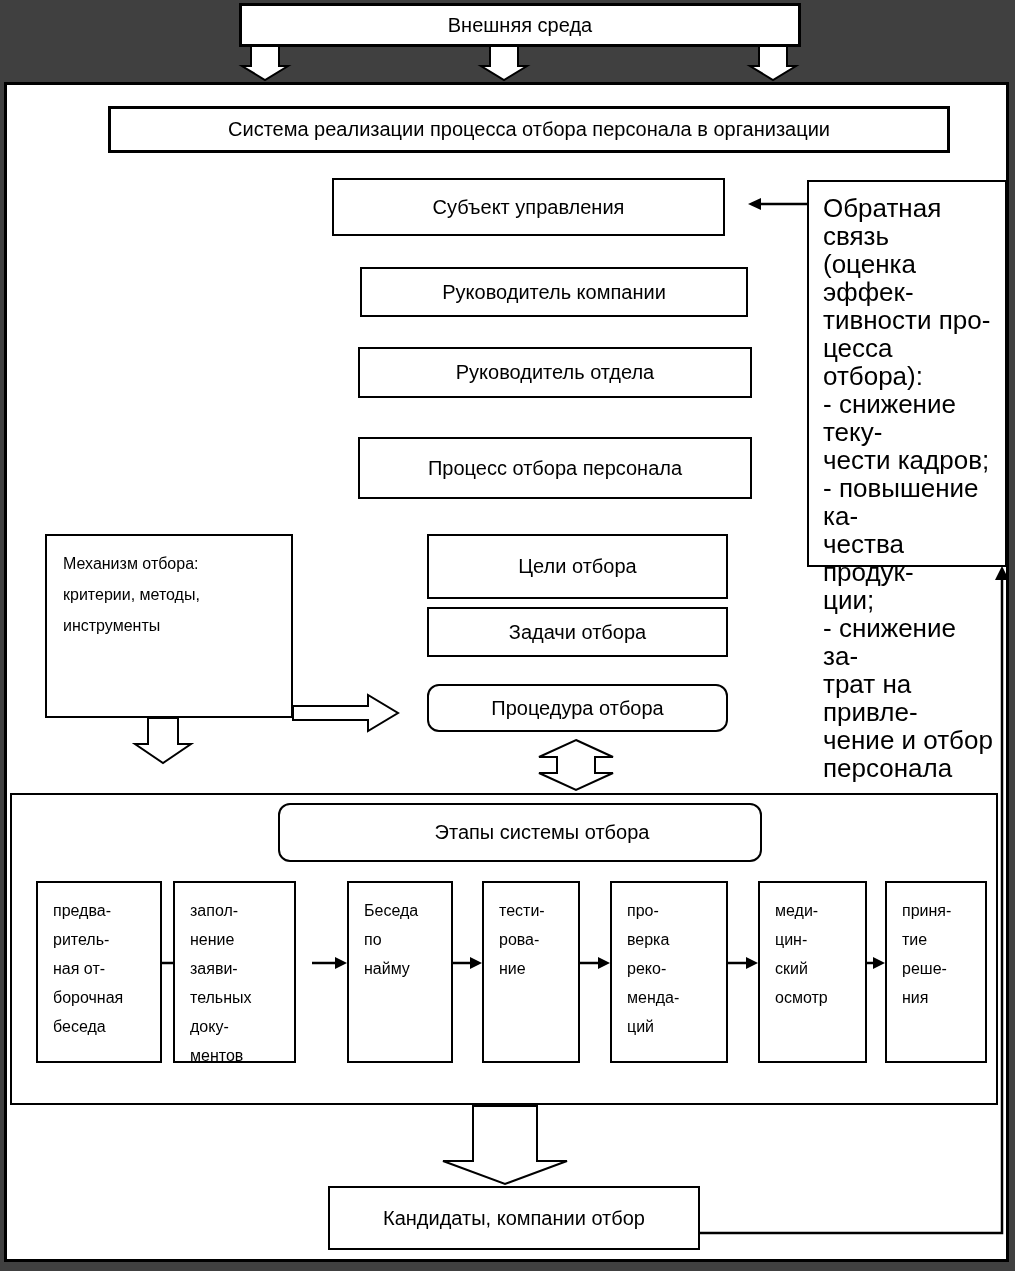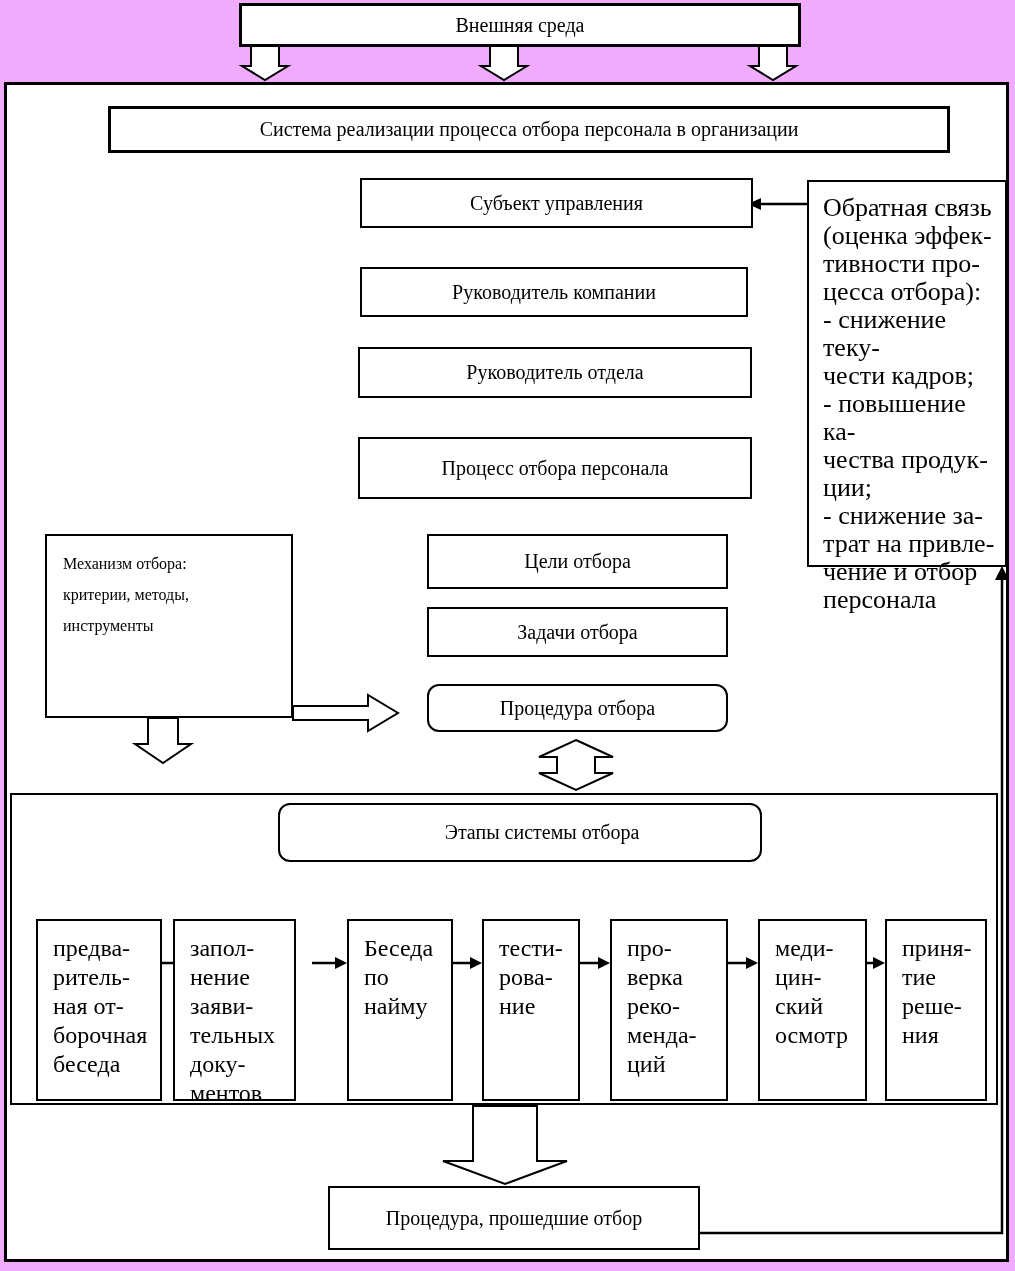--- a/index.html
+++ b/index.html
@@ -1,57 +1,57 @@
 <!DOCTYPE html>
 <html><head>
 <meta charset="utf-8">
 <style>
   html,body { margin:0; padding:0; background:#ffffff; }
   .canvas {
-    position:relative; width:1015px; height:1271px; background:#f0abfc;
-    font-family:Liberation Serif, serif; color:#000;
+    position:relative; width:1015px; height:1271px; background:#404040;
+    font-family:Liberation Sans, sans-serif; color:#000;
     overflow:hidden;
   }
   .box {
     position:absolute; box-sizing:border-box; background:#ffffff;
     border:2px solid #000; font-size:20px; line-height:1.25;
   }
   .ctr { display:flex; align-items:center; justify-content:center; text-align:center; }
   .pre { white-space:pre-line; }
   .container { background:transparent; }
 
   
   .b-ext   { left:239px; top:3px;    width:562px; height:44px; border-width:3px; }
   .b-main  { left:4px;   top:82px;   width:1005px; height:1180px; border-width:3px; background:#fff; }
   .b-sys   { left:108px; top:106px;  width:842px; height:47px; border-width:3px; }
 
   
-  .b-subj  { left:360px; top:178px;  width:393px; height:50px; }
+  .b-subj  { left:332px; top:178px;  width:393px; height:58px; }
   .b-comp  { left:360px; top:267px;  width:388px; height:50px; }
   .b-dept  { left:358px; top:347px;  width:394px; height:51px; }
   .b-proc  { left:358px; top:437px;  width:394px; height:62px; }
 
   
   .b-fb    { left:807px; top:180px;  width:200px; height:387px;
              font-size:26px; line-height:28px; padding:12px 8px 0 14px; }
 
   
   .b-mech  { left:45px;  top:534px;  width:248px; height:184px;
              font-size:16px; line-height:31px; padding:12px 10px 0 16px; }
 
   
-  .b-goal  { left:427px; top:534px;  width:301px; height:55px; }
+  .b-goal  { left:427px; top:534px;  width:301px; height:65px; }
   .b-task  { left:427px; top:607px;  width:301px; height:50px; }
   .b-prcd  { left:427px; top:684px;  width:301px; height:48px;border-radius:12px; }
 
   
   .b-stages{ left:10px;  top:793px;  width:988px; height:312px; background:#fff; }
   .b-stttl { left:278px; top:803px;  width:484px; height:59px; border-radius:12px;padding-left:44px; }
-  .stage   { top:881px; height:182px; font-size:24px; line-height:29px;
-             padding:13px 6px 8px 15px;margin-top:38px; }
+  .stage   { top:881px; height:182px; font-size:16px; line-height:29px;
+             padding:13px 6px 8px 15px; }
   .s1 { left:36px;  width:126px; }
   .s2 { left:173px; width:123px; }
   .s3 { left:347px; width:106px; }
   .s4 { left:482px; width:98px;  }
   .s5 { left:610px; width:118px; }
   .s6 { left:758px; width:109px; }
   .s7 { left:885px; width:102px; }
 
   
   .b-res   { left:328px; top:1186px; width:372px; height:64px; }
@@ -202,16 +202,16 @@
   <div class="box pre stage s6">меди-
 цин-
 ский
 осмотр</div>
   <div class="box pre stage s7">приня-
 тие
 реше-
 ния</div>
 
   <div class="box ctr b-res">
-    <span>Процедура, прошедшие отбор</span>
+    <span>Кандидаты, компании отбор</span>
   </div>
 
 </div>
 
 </body></html>

